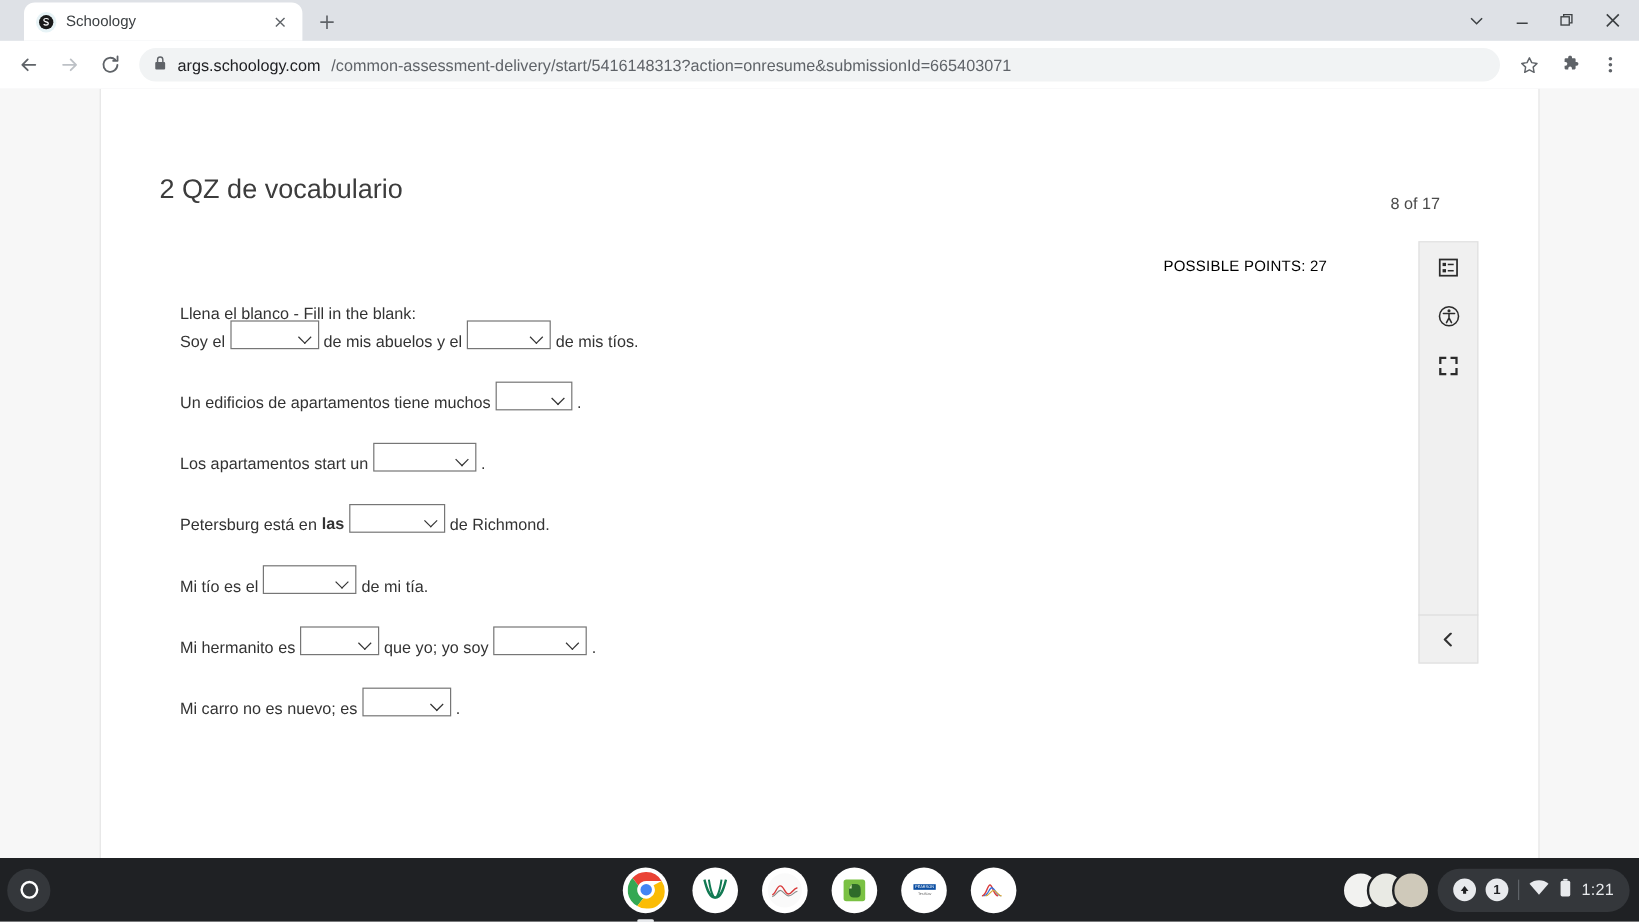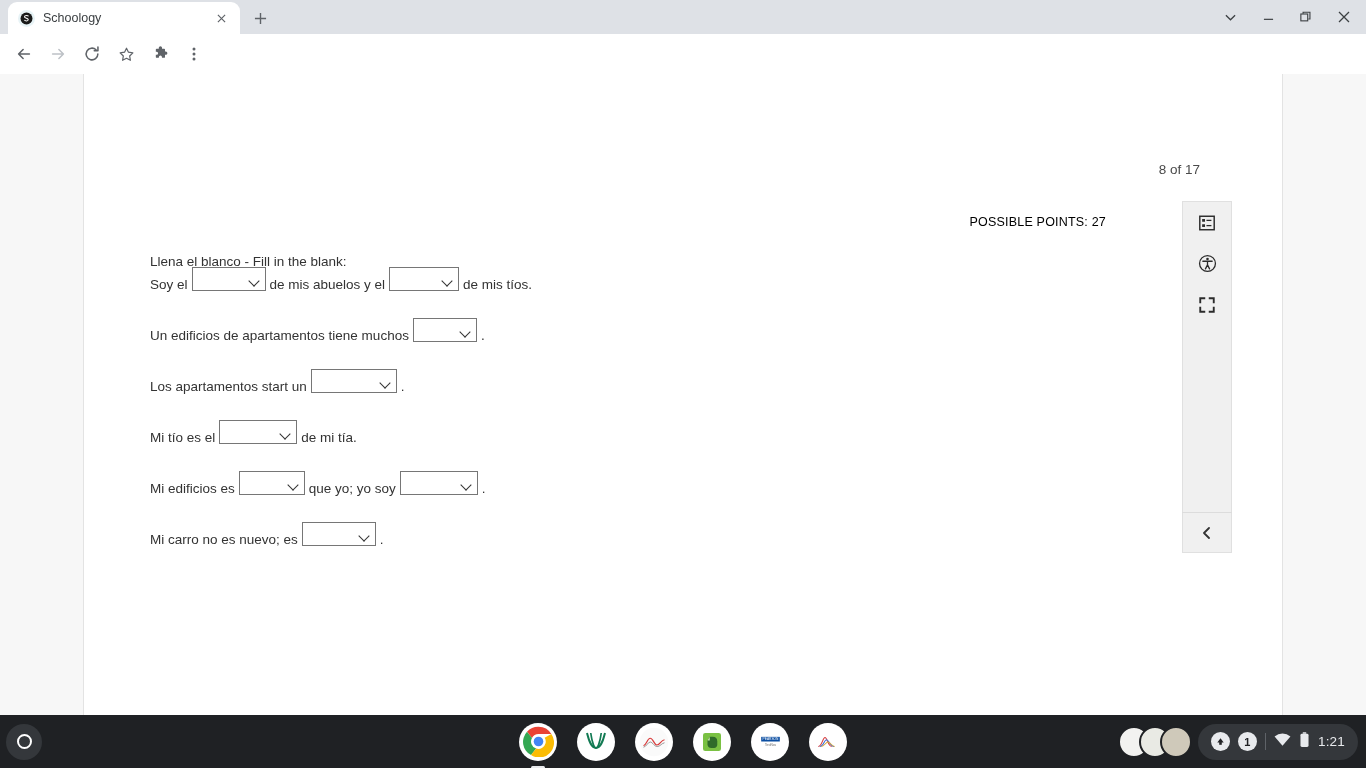--- a/index.html
+++ b/index.html
@@ -6,21 +6,21 @@
   html, body {
     width: 1366px; height: 768px;
     font-family: "Liberation Sans", sans-serif;
     overflow: hidden;
     background: #ffffff;
   }
 
   
   .browser { width: 1366px; height: 715px; background: #dee1e6; display: flex; flex-direction: column; }
 
-  .tabstrip { height: 34px; display: flex; align-items: flex-end; padding-left: 8px; position: relative; }
+  .tabstrip { height: 34px; display: flex; align-items: flex-end; padding-left: 8px; position: relative; margin-left: 12px; }
   .tab {
     height: 32px; width: 232px; background: #ffffff;
     border-radius: 9px 9px 0 0; display: flex; align-items: center;
     padding: 0 10px; gap: 8px; position: relative;
   }
   .tab-favicon {
     width: 17px; height: 17px; border-radius: 50%;
     background: #e7f3f6; display: flex; align-items: center; justify-content: center;
     flex: 0 0 auto;
   }
@@ -174,20 +174,30 @@
           <path d="M4 10h12M11 5l5 5-5 5" stroke="#bdc1c6" stroke-width="1.7" fill="none" stroke-linecap="round" stroke-linejoin="round"></path>
         </svg>
     </div>
     <div class="nav-btn">
       <svg width="18" height="18" viewBox="0 0 20 20">
           <path d="M16.5 10a6.5 6.5 0 1 1-2-4.7" stroke="#5f6368" stroke-width="1.7" fill="none" stroke-linecap="round"></path>
           <path d="M16.6 2.2v4.1h-4.1" stroke="#5f6368" stroke-width="1.7" fill="none" stroke-linecap="round" stroke-linejoin="round"></path>
         </svg>
     </div>
 
+    <div class="omnibox">
+      <span>
+        <svg width="11" height="13" viewBox="0 0 12 14">
+            <rect x="1.5" y="6" width="9" height="7" rx="1" fill="#5f6368"></rect>
+            <path d="M3.6 6V4a2.4 2.4 0 0 1 4.8 0v2" stroke="#5f6368" stroke-width="1.3" fill="none"></path>
+          </svg>
+      </span>
+      <span>args.schoology.com</span>
+        <span class="dim">/common-assessment-delivery/start/5416148313?action=onresume&amp;submissionId=665403071</span>
+    </div>
 
     <div class="tb-right">
       <div class="nav-btn">
         <svg width="17" height="17" viewBox="0 0 20 20">
             <path d="M10 2.6l2.3 4.7 5.2.8-3.8 3.6.9 5.1-4.6-2.4-4.6 2.4.9-5.1L2.5 8.1l5.2-.8z" stroke="#5f6368" stroke-width="1.4" fill="none" stroke-linejoin="round"></path>
           </svg>
       </div>
       <div class="nav-btn">
         <svg width="17" height="17" viewBox="0 0 20 20">
             <path d="M8 2.2a1.9 1.9 0 0 1 3.8 0v.9h2.5a1 1 0 0 1 1 1v2.5h.9a1.9 1.9 0 0 1 0 3.8h-.9v2.5a1 1 0 0 1-1 1h-2.6v-.9a1.8 1.8 0 1 0-3.6 0v.9H5.5a1 1 0 0 1-1-1v-2.6h.9a1.8 1.8 0 1 0 0-3.6h-.9V4.1a1 1 0 0 1 1-1H8z" fill="#5f6368"></path>
@@ -199,20 +209,21 @@
             <circle cx="8" cy="8" r="1.5" fill="#5f6368"></circle>
             <circle cx="8" cy="13" r="1.5" fill="#5f6368"></circle>
           </svg>
       </div>
     </div>
   </div>
 
   <div class="viewport">
     <div class="page-white"></div>
 
+    <div class="qz-title">2 QZ de vocabulario</div>
     <div class="qz-counter">8 of 17</div>
     <div class="qz-points">POSSIBLE POINTS: 27</div>
 
     <div class="qbody">
       <div class="qprompt">Llena el blanco - Fill in the blank:</div>
       <div id="questions">
           <div class="qline">
             <span>Soy el</span>
             <div class="sel" style="width: 74px;"></div>
             <span>de mis abuelos y el</span>
@@ -223,26 +234,32 @@
             <span>Un edificios de apartamentos tiene muchos</span>
             <div class="sel" style="width: 64px;"></div>
             <span>.</span>
           </div>
           <div class="qline">
             <span>Los apartamentos start un</span>
             <div class="sel" style="width: 86px;"></div>
             <span>.</span>
           </div>
           <div class="qline">
+            <span>Petersburg está en</span>
+            <b style="margin-left: 4px;">las</b>
+            <div class="sel" style="width: 80px;"></div>
+            <span>de Richmond.</span>
+          </div>
+          <div class="qline">
             <span>Mi tío es el</span>
             <div class="sel" style="width: 78px;"></div>
             <span>de mi tía.</span>
           </div>
           <div class="qline">
-            <span>Mi edificios es</span>
+            <span>Mi hermanito es</span>
             <div class="sel" style="width: 66px;"></div>
             <span>que yo; yo soy</span>
             <div class="sel" style="width: 78px;"></div>
             <span>.</span>
           </div>
           <div class="qline">
             <span>Mi carro no es nuevo; es</span>
             <div class="sel" style="width: 74px;"></div>
             <span>.</span>
           </div>

